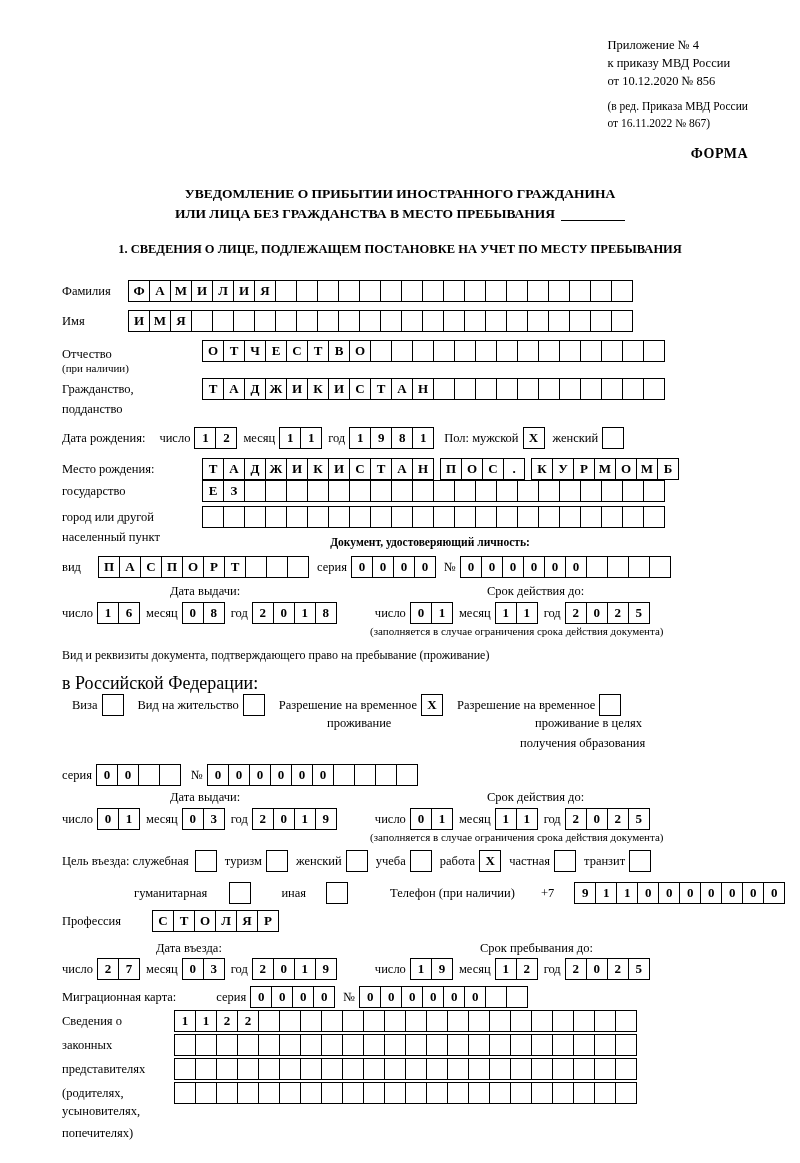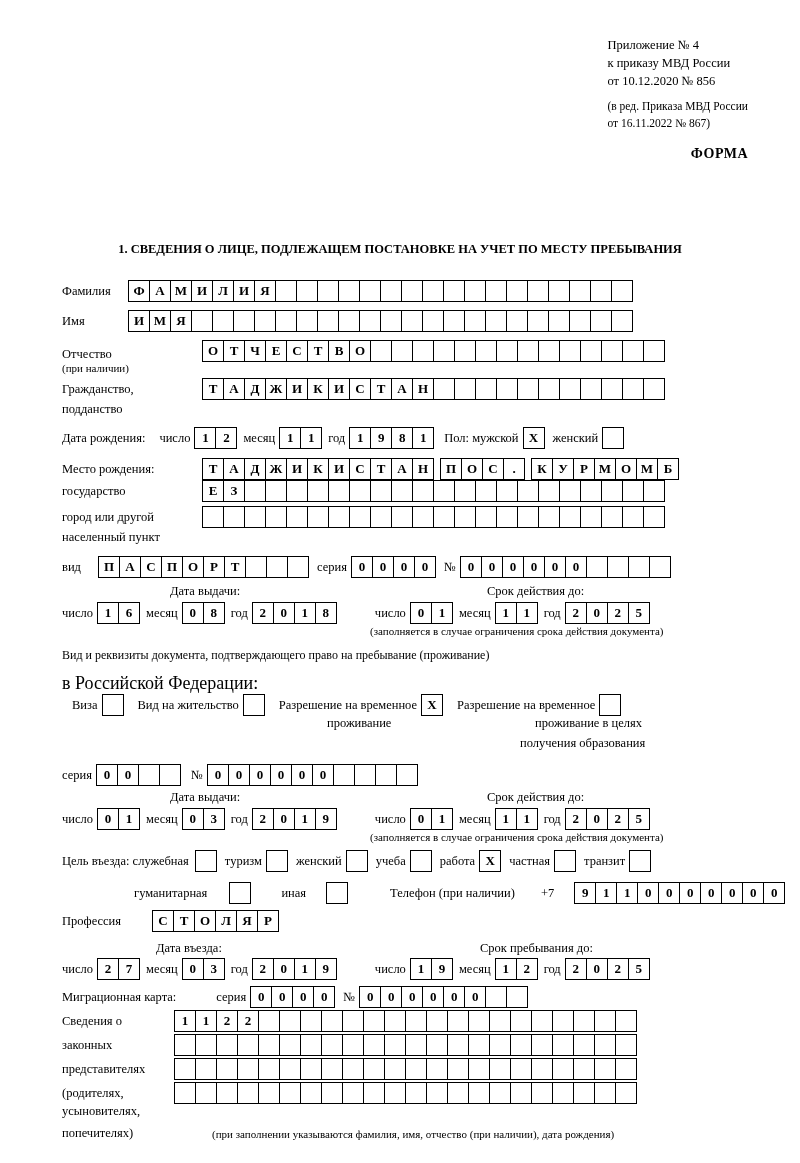--- a/index.html
+++ b/index.html
@@ -65,20 +65,26 @@
     <div>Приложение № 4</div>
     <div>к приказу МВД России</div>
     <div>от 10.12.2020 № 856</div>
     <div class="gap"></div>
     <div class="small">(в ред. Приказа МВД России</div>
     <div class="small">от 16.11.2022 № 867)</div>
   </div>
 
   <div class="forma">ФОРМА</div>
 
+  <div class="title">
+    <span>УВЕДОМЛЕНИЕ О ПРИБЫТИИ ИНОСТРАННОГО ГРАЖДАНИНА</span>
+    <span class="l2">
+      <span>ИЛИ ЛИЦА БЕЗ ГРАЖДАНСТВА В МЕСТО ПРЕБЫВАНИЯ</span><span class="blank"></span>
+    </span>
+  </div>
 
   <div class="section1">1. СВЕДЕНИЯ О ЛИЦЕ, ПОДЛЕЖАЩЕМ ПОСТАНОВКЕ НА УЧЕТ ПО МЕСТУ ПРЕБЫВАНИЯ</div>
 
   <div class="row" style="left:62px;top:280px;">
     <span class="lbl" style="width:66px;">Фамилия</span>
     <span class="boxes" id="b-surname">
         <span class="grp">
           <span class="bx">Ф</span>
           <span class="bx">А</span>
           <span class="bx">М</span>
@@ -324,20 +330,23 @@
           <span class="bx"></span>
           <span class="bx"></span>
           <span class="bx"></span>
         </span>
       </span>
   </div>
   <div class="row" style="left:62px;top:530px;">
     <span class="lbl">населенный пункт</span>
   </div>
 
+  <div class="row" style="left:0;top:536px;width:800px;justify-content:center;">
+    <span class="lbl bold" style="font-size:11.5px;margin-left:60px;">Документ, удостоверяющий личность:</span>
+  </div>
 
   <div class="row" style="left:62px;top:556px;">
     <span class="lbl" style="width:36px;">вид</span>
     <span class="boxes" id="b-dockind">
         <span class="grp">
           <span class="bx">П</span>
           <span class="bx">А</span>
           <span class="bx">С</span>
           <span class="bx">П</span>
           <span class="bx">О</span>
@@ -800,17 +809,14 @@
         </span>
       </span>
   </div>
   <div class="row" style="left:62px;top:1104px;">
     <span class="lbl">усыновителях,</span>
   </div>
   <div class="row" style="left:62px;top:1126px;">
     <span class="lbl">попечителях)</span>
   </div>
 
-  <div class="row" style="left:212px;top:1128px;">
-    <span class="note">(при заполнении указываются фамилия, имя, отчество (при наличии), дата рождения)</span>
-  </div>
 
 </div>
 
 </body></html>

